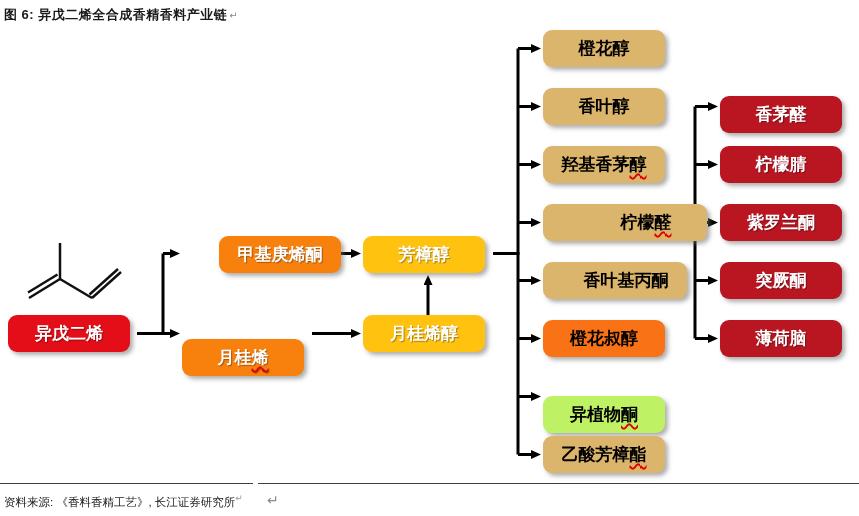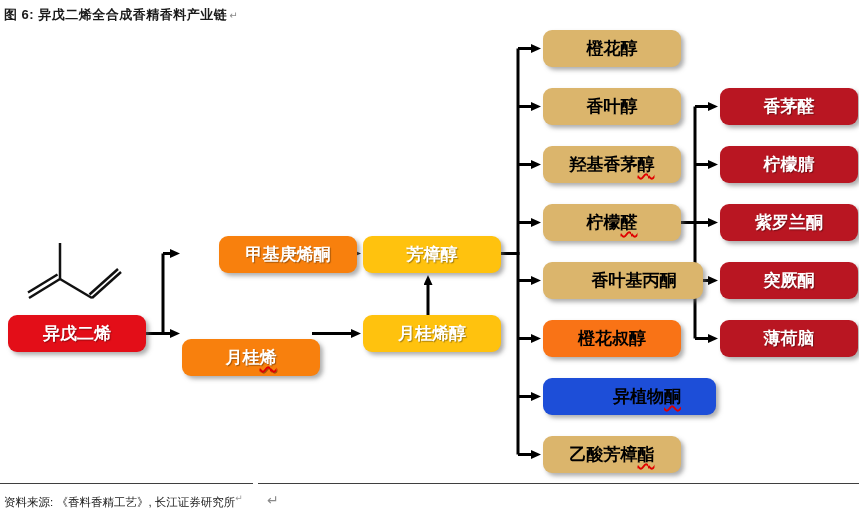--- a/index.html
+++ b/index.html
@@ -9,21 +9,21 @@
   }
   .fig-title{
     position:absolute;left:4px;top:6px;font-size:13px;font-weight:bold;color:#1a1a1a;
     letter-spacing:0.5px;white-space:nowrap;
   }
   .ret{color:#8a8a8a;font-weight:normal;}
   .ret-small{font-size:10px;margin-left:2px;}
   .diagram{position:absolute;left:0;top:0;width:859px;height:516px;}
   svg.arrows{position:absolute;left:0;top:0;pointer-events:none;}
   .box{
-    position:absolute;width:138px;height:37px;border-radius:9px;
+    position:absolute;width:122px;height:37px;border-radius:9px;
     display:flex;align-items:center;justify-content:center;
     font-size:17px;font-weight:bold;line-height:1;
     box-shadow:3px 3px 4px rgba(110,110,110,0.55);
     white-space:nowrap;
   }
   .box.light{color:#fff;text-shadow:1px 1px 1px rgba(0,0,0,0.35);}
   .box.dark{color:#000;}
   .sq{
     text-decoration-line:underline;text-decoration-style:wavy;
     text-decoration-color:#e00000;text-decoration-thickness:2px;
@@ -100,26 +100,26 @@
     <div class="box light" style="left: 182px; top: 236px; background: rgb(248, 128, 13); margin-left: 37px;">甲基庚烯酮</div>
     <div class="box light" style="left: 182px; top: 315px; background: rgb(248, 128, 13); margin-top: 24px;">月桂<span class="sq">烯</span></div>
 
     <div class="box light" style="left: 363px; top: 236px; background: rgb(255, 194, 14);">芳樟醇</div>
     <div class="box light" style="left: 363px; top: 315px; background: rgb(255, 194, 14);">月桂烯醇</div>
 
     <div id="gen-nodes">
         <div class="box dark" style="left: 543px; top: 30px; background: rgb(219, 181, 108);">橙花醇</div>
         <div class="box dark" style="left: 543px; top: 88px; background: rgb(219, 181, 108);">香叶醇</div>
         <div class="box dark" style="left: 543px; top: 146px; background: rgb(219, 181, 108);">羟基香茅<span class="sq">醇</span></div>
-        <div class="box dark" style="left: 543px; top: 204px; background: rgb(219, 181, 108);">柠檬<span class="sq">醛</span></div>
+        <div class="box dark" style="left: 543px; top: 204px; background: rgb(219, 181, 108); padding-left: 42px;">柠檬<span class="sq">醛</span></div>
         <div class="box dark" style="left: 543px; top: 262px; background: rgb(219, 181, 108); padding-left: 22px;">香叶基丙酮</div>
         <div class="box dark" style="left: 543px; top: 320px; background: #f97316;">橙花叔醇</div>
-        <div class="box dark" style="left: 543px; top: 378px; background: #1d4ed8; padding-left: 35px;">异植物<span class="sq">酮</span></div>
+        <div class="box dark" style="left: 543px; top: 396px; background: #bef264;">异植物<span class="sq">酮</span></div>
         <div class="box dark" style="left: 543px; top: 436px; background: rgb(219, 181, 108);">乙酸芳樟<span class="sq">酯</span></div>
-        <div class="box light" style="left: 720px; top: 88px; background: rgb(185, 22, 34); text-align: center;">香茅醛</div>
+        <div class="box light" style="left: 720px; top: 96px; background: rgb(185, 22, 34); text-align: center;">香茅醛</div>
         <div class="box light" style="left: 720px; top: 146px; background: rgb(185, 22, 34);">柠檬腈</div>
         <div class="box light" style="left: 720px; top: 204px; background: rgb(185, 22, 34);">紫罗兰酮</div>
         <div class="box light" style="left: 720px; top: 262px; background: rgb(185, 22, 34);">突厥酮</div>
         <div class="box light" style="left: 720px; top: 320px; background: rgb(185, 22, 34);">薄荷脑</div>
       </div>
   </div>
 
   <div class="rule seg1"></div>
   <div class="rule seg2"></div>
 

